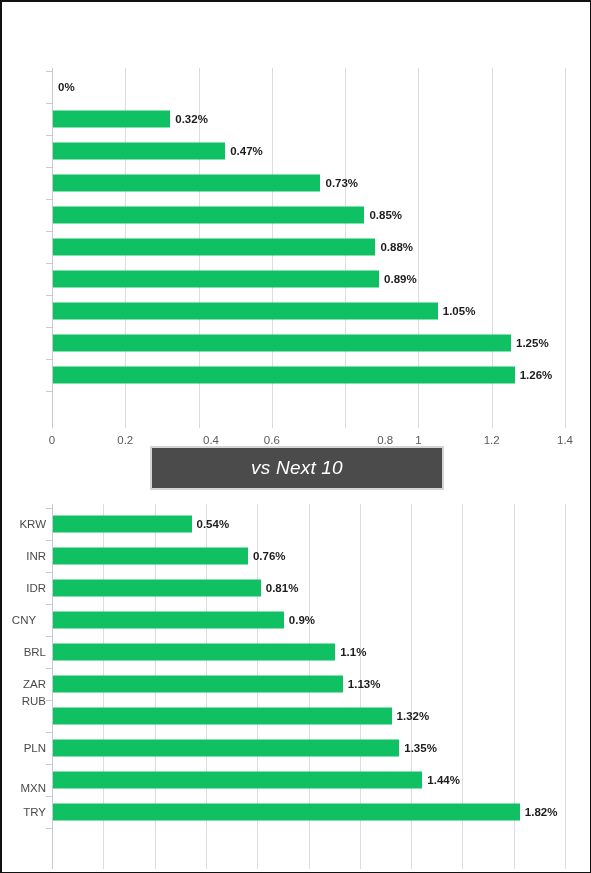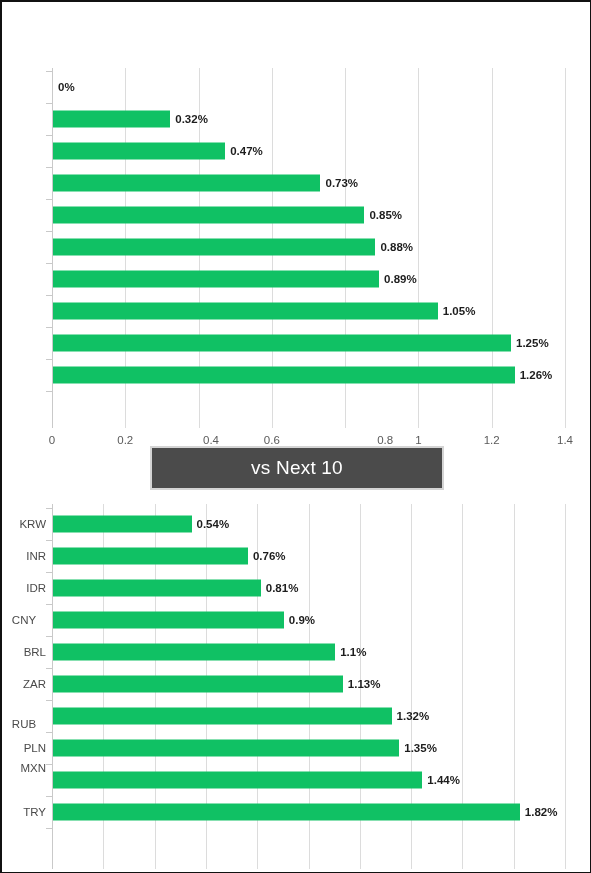--- a/index.html
+++ b/index.html
@@ -42,21 +42,21 @@
     box-sizing: border-box;
     color: #ffffff;
     font-size: 19px;
     font-weight: 400;
     display: flex;
     align-items: center;
     justify-content: center;
     letter-spacing: .2px;
   }
   .panel-g10  .chart-title { top: 12px; }
-  .panel-next .chart-title { top: 14px; }
+  .panel-next .chart-title { top: 14px; font-style: italic; }
 
   
   .plot {
     position: absolute;
     left: 0;
     width: 591px;
   }
   .panel-g10  .plot { top: 66px;  height: 360px; }
   .panel-next .plot { top: 72px;  height: 365px; }
 
@@ -198,23 +198,23 @@
   <div class="panel panel-next">
     <div class="chart-title">vs Next 10</div>
     <div class="plot">
       <div class="axis-label-col">
           <div class="cat-label" style="top: 20px;">KRW</div>
           <div class="cat-label" style="top: 52px;">INR</div>
           <div class="cat-label" style="top: 84px;">IDR</div>
           <div class="cat-label" style="top: 116px; text-align: center;">CNY</div>
           <div class="cat-label" style="top: 148px;">BRL</div>
           <div class="cat-label" style="top: 180px;">ZAR</div>
-          <div class="cat-label" style="top: 220px; text-align: center;">RUB</div>
+          <div class="cat-label" style="top: 197px;">RUB</div>
           <div class="cat-label" style="top: 244px;">PLN</div>
-          <div class="cat-label" style="top: 264px;">MXN</div>
+          <div class="cat-label" style="top: 284px;">MXN</div>
           <div class="cat-label" style="top: 308px;">TRY</div>
         </div>
       <div class="plot-area">
         <div class="axis-line"></div>
       <div class="gridline" style="left: 51.3px; height: 100%;"></div>
           <div class="gridline" style="left: 102.6px; height: 100%;"></div>
           <div class="gridline" style="left: 153.9px; height: 100%;"></div>
           <div class="gridline" style="left: 205.2px; height: 100%;"></div>
           <div class="gridline" style="left: 256.5px; height: 100%;"></div>
           <div class="gridline" style="left: 307.8px; height: 100%;"></div>

